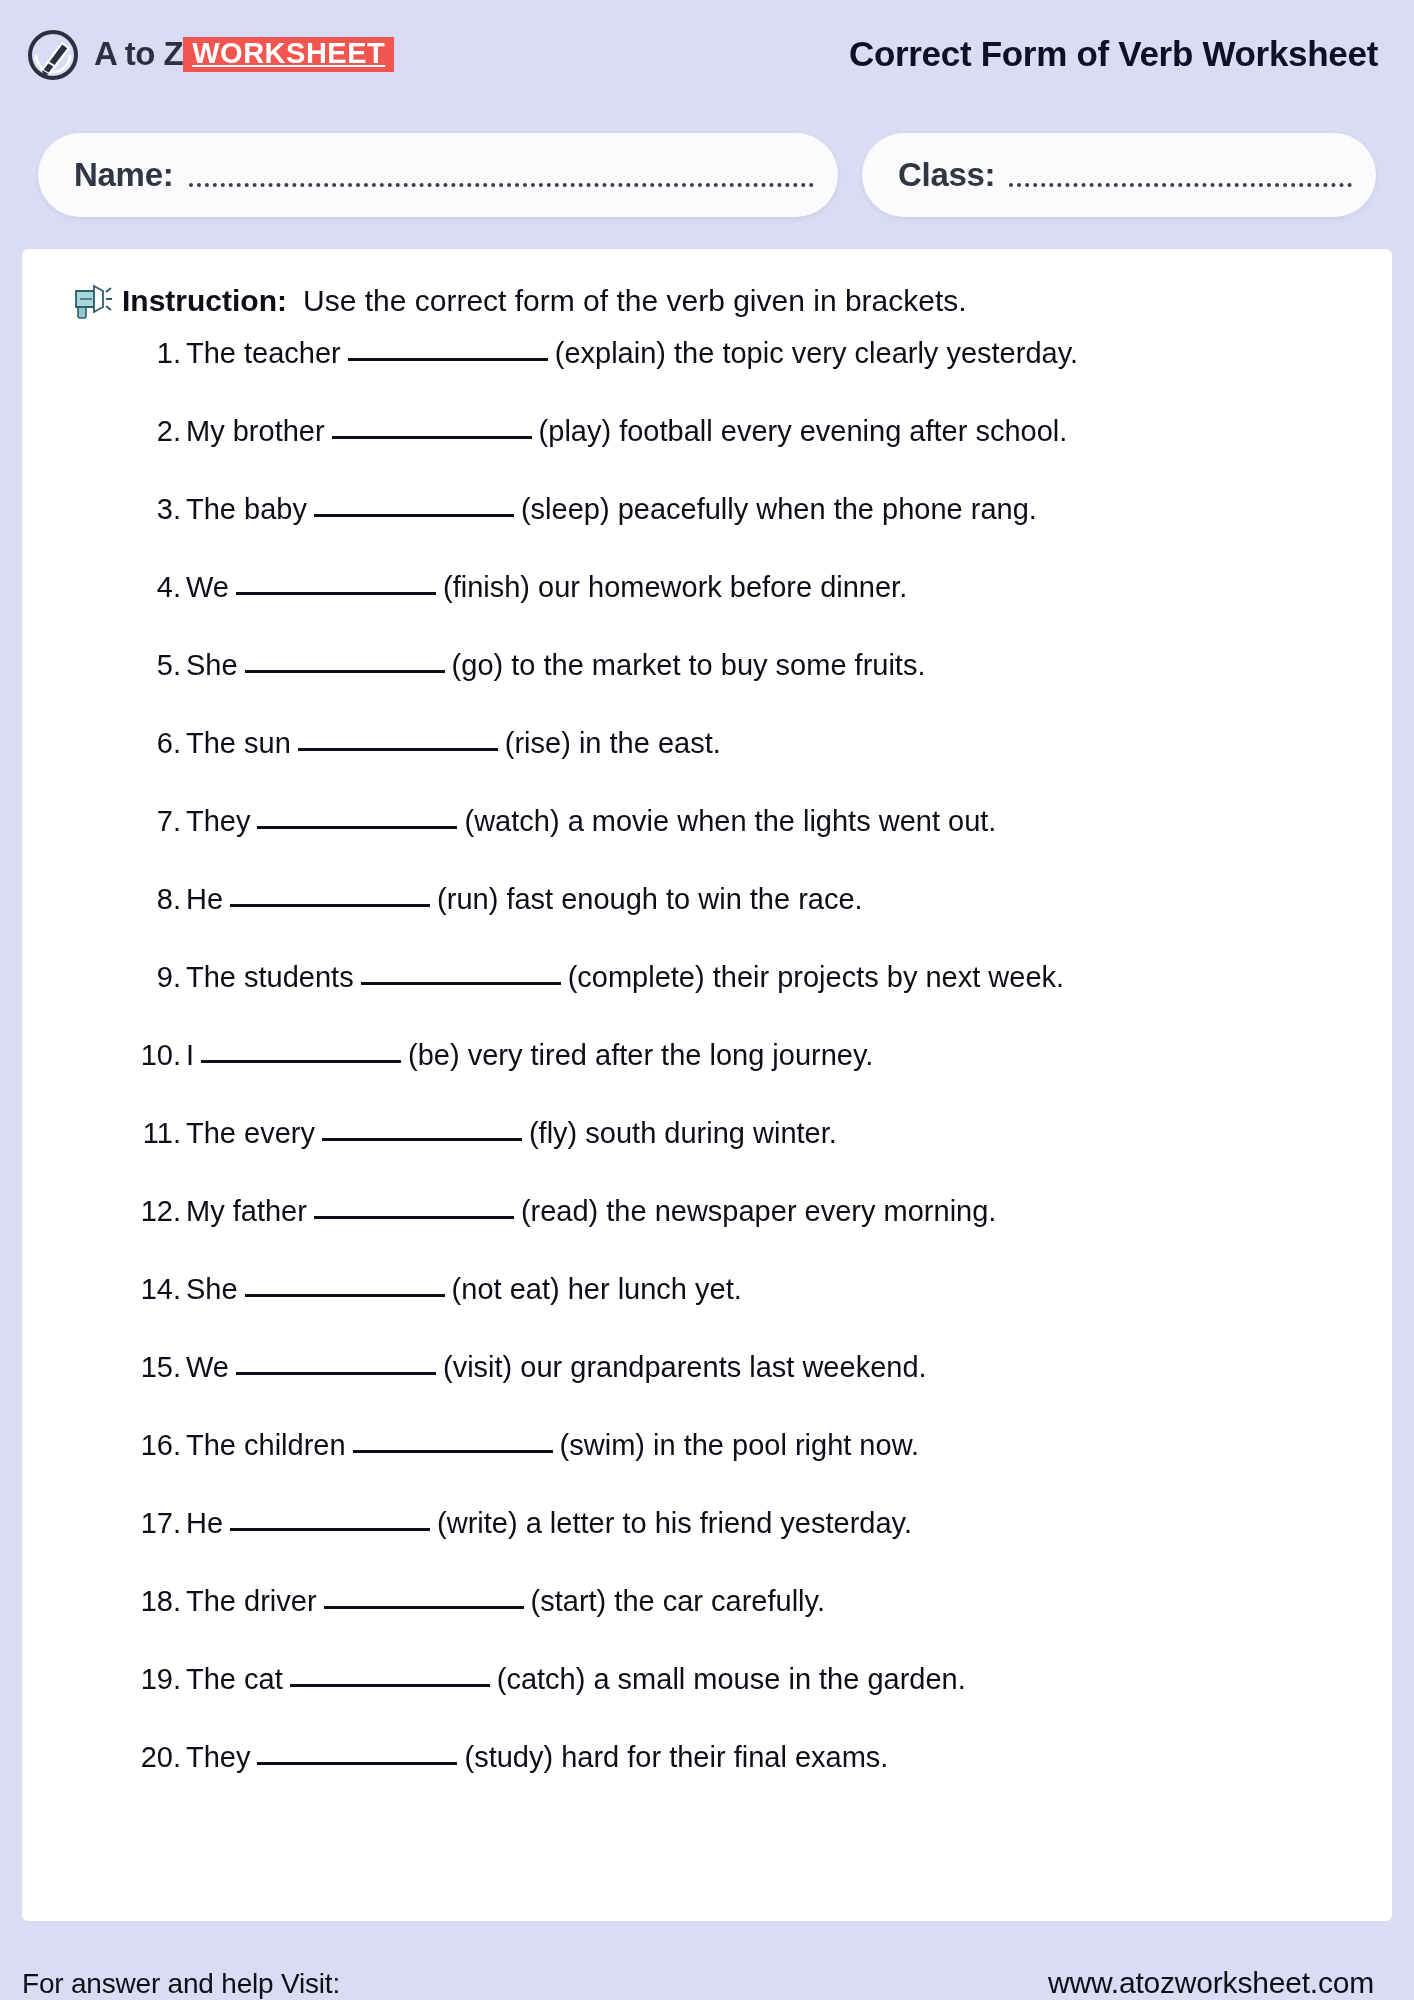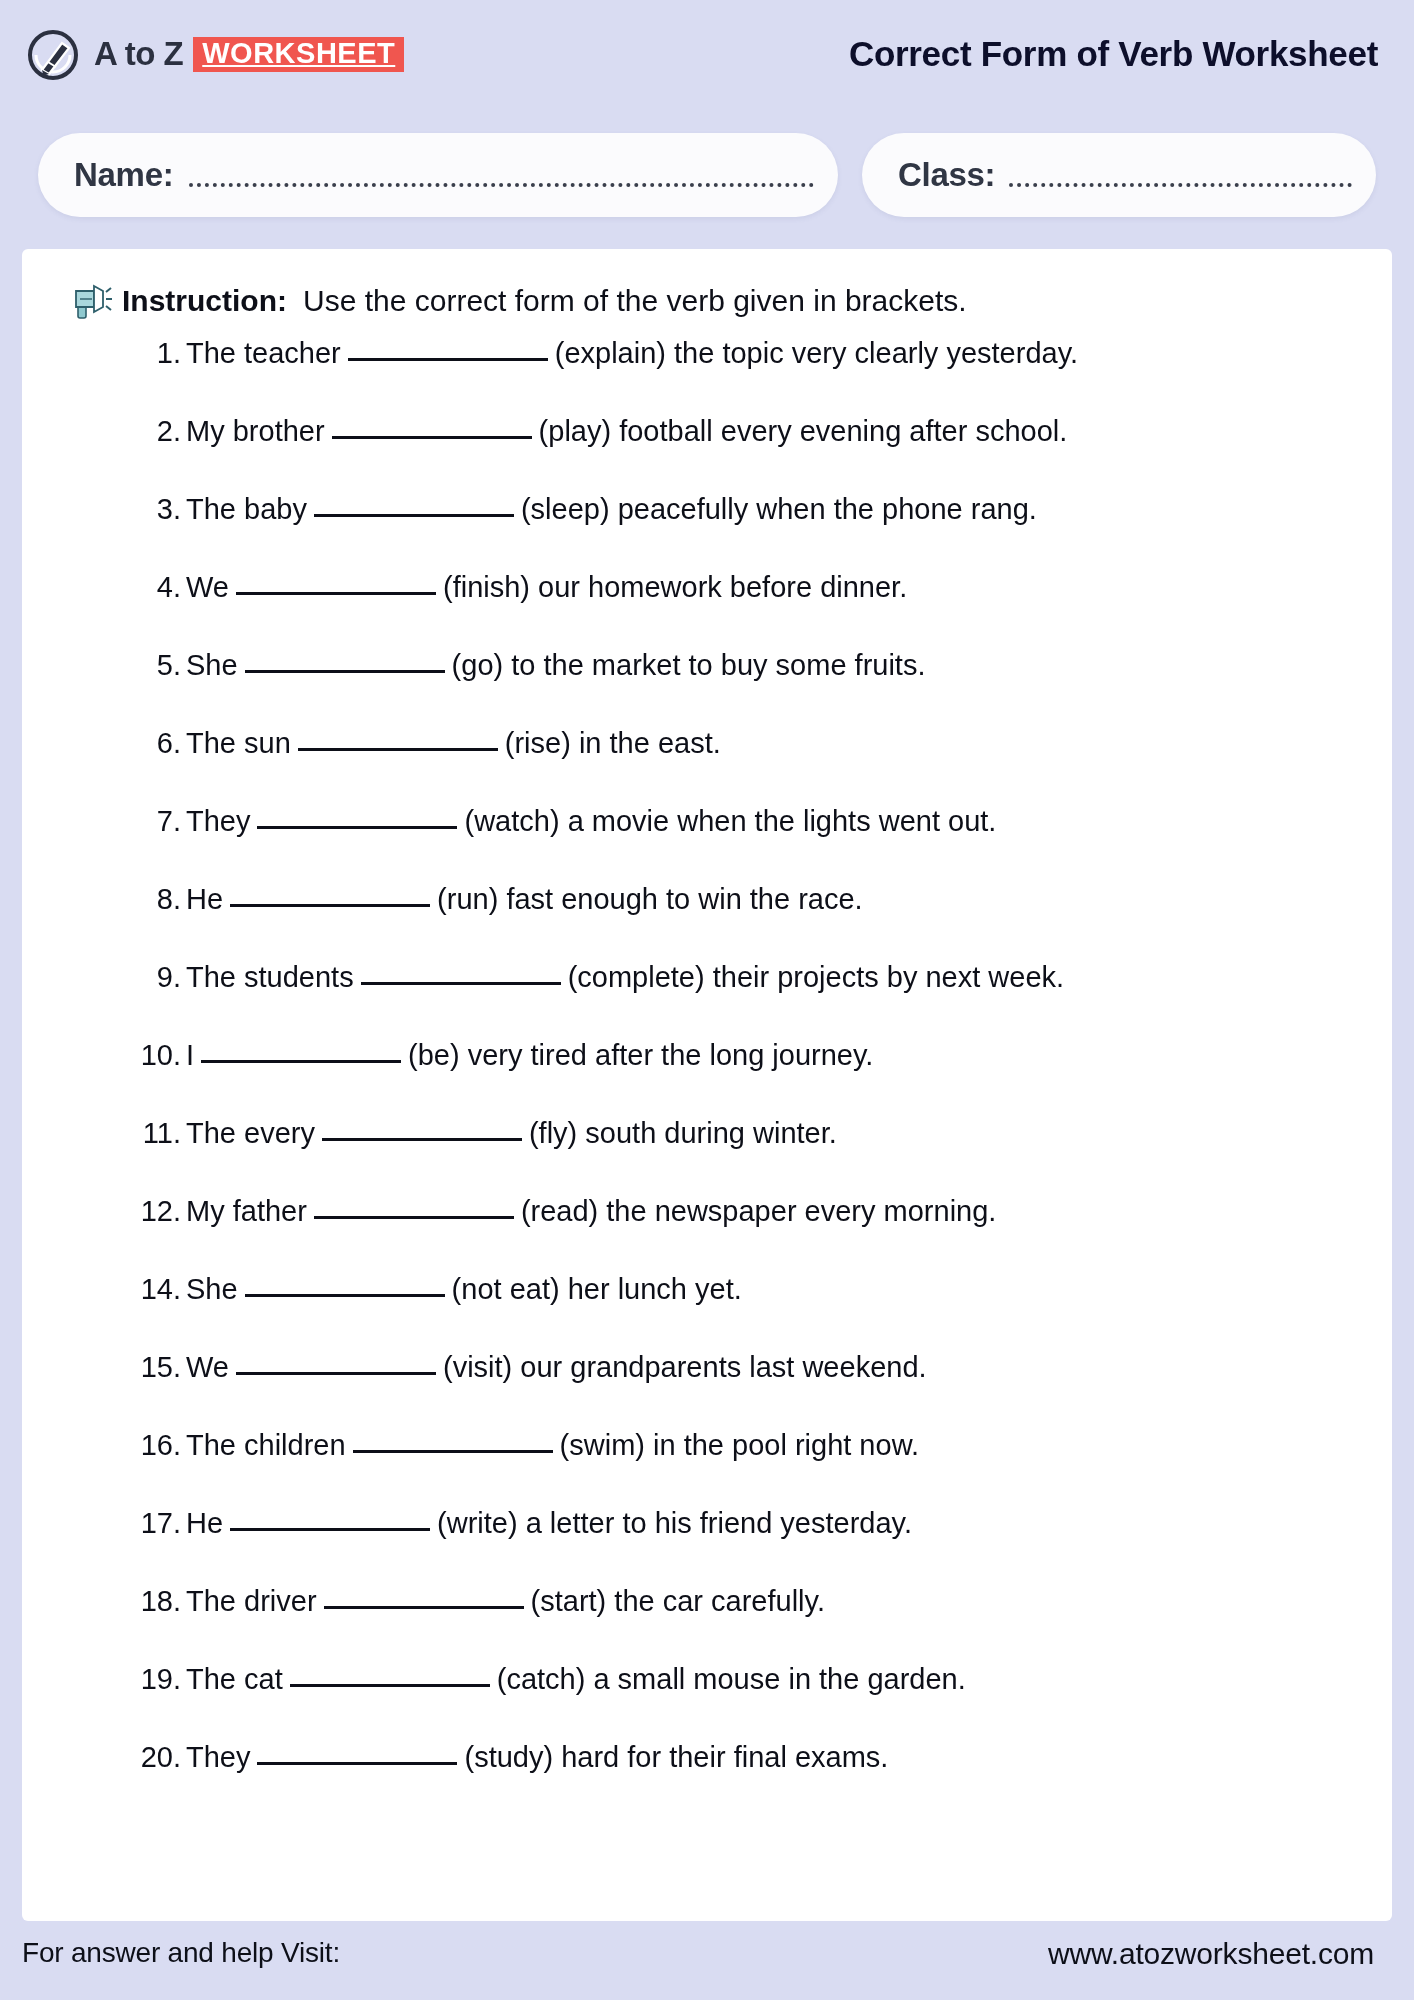--- a/index.html
+++ b/index.html
@@ -36,21 +36,21 @@
 
   .logo-mark {
     width: 56px;
     height: 56px;
     flex: 0 0 56px;
   }
 
   .logo-text {
     display: flex;
     align-items: center;
-    gap: 10px;
+    gap: 0;
   }
 
   .logo-atoz {
     font-size: 33px;
     font-weight: bold;
     color: #2b3040;
     letter-spacing: -0.5px;
     white-space: nowrap;
   }
 
@@ -194,21 +194,21 @@
     vertical-align: 2px;
   }
 
   
   .footer {
     position: absolute;
     bottom: 0; left: 0;
     width: 1414px;
     height: 63px;
     display: flex;
-    align-items: flex-start;
+    align-items: flex-end;
     justify-content: space-between;
     padding: 0 40px 0 22px;
   }
 
   .footer-left {
     font-size: 28px;
     color: #0d0f18;
     white-space: nowrap;
     letter-spacing: -0.2px;
   }

